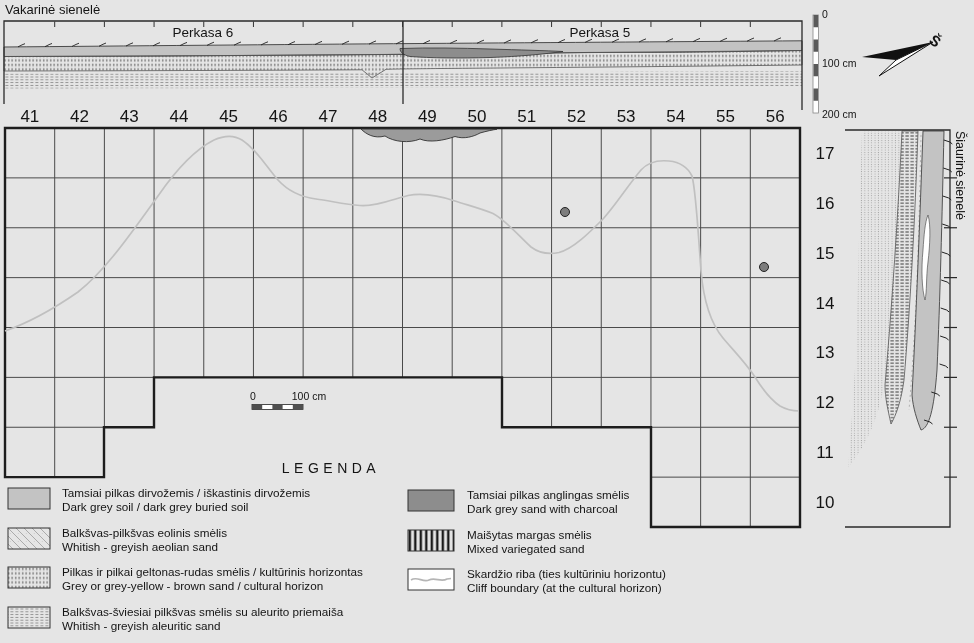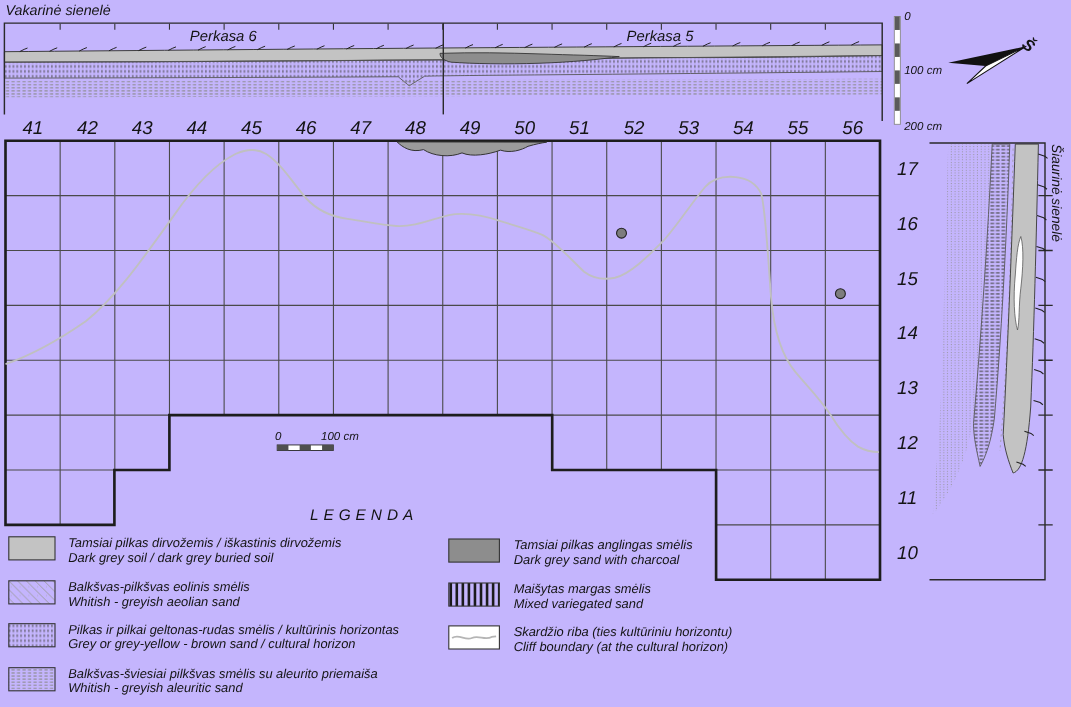--- a/index.html
+++ b/index.html
@@ -1,17 +1,17 @@
 <!DOCTYPE html>
 <html><head>
 <meta charset="utf-8">
 <style>
   html,body{margin:0;padding:0;background:#fff;}
-  #stage{position:relative;width:974px;height:643px;background:#c4b5fd;overflow:hidden;
-         font-family:"Liberation Sans", sans-serif;font-style:italic;}
+  #stage{position:relative;width:974px;height:643px;background:#e5e5e5;overflow:hidden;
+         font-family:"Liberation Sans", sans-serif;}
   svg{display:block;}
   text{fill:#141414;font-family:"Liberation Sans", sans-serif;}
   .t-title{font-size:13px;}
   .t-trench{font-size:13.5px;}
   .t-num{font-size:17px;}
   .t-depth{font-size:10.5px;}
   .t-scale{font-size:10.5px;}
   .t-legend-title{font-size:14px;letter-spacing:4.5px;}
   .t-leg{font-size:11.7px;}
   .t-compass{font-size:15px;font-weight:bold;}

